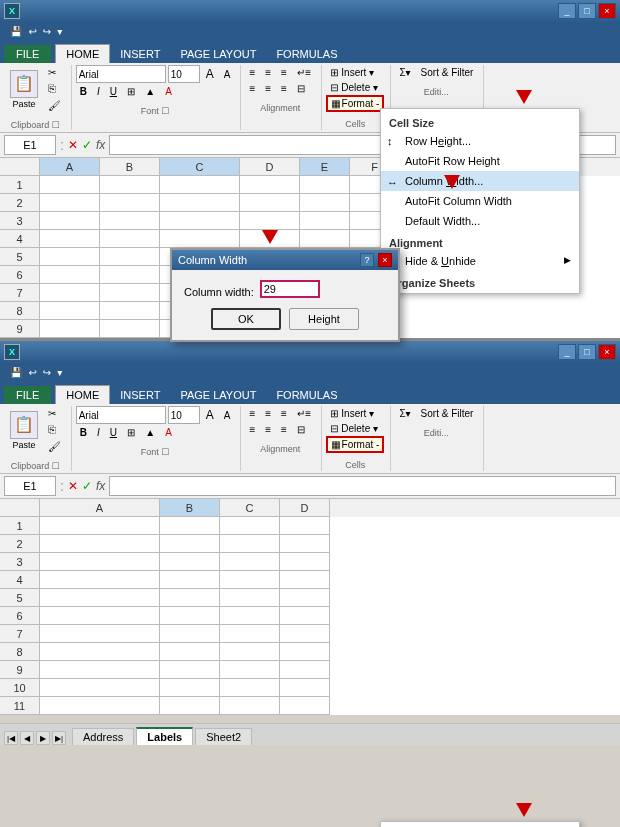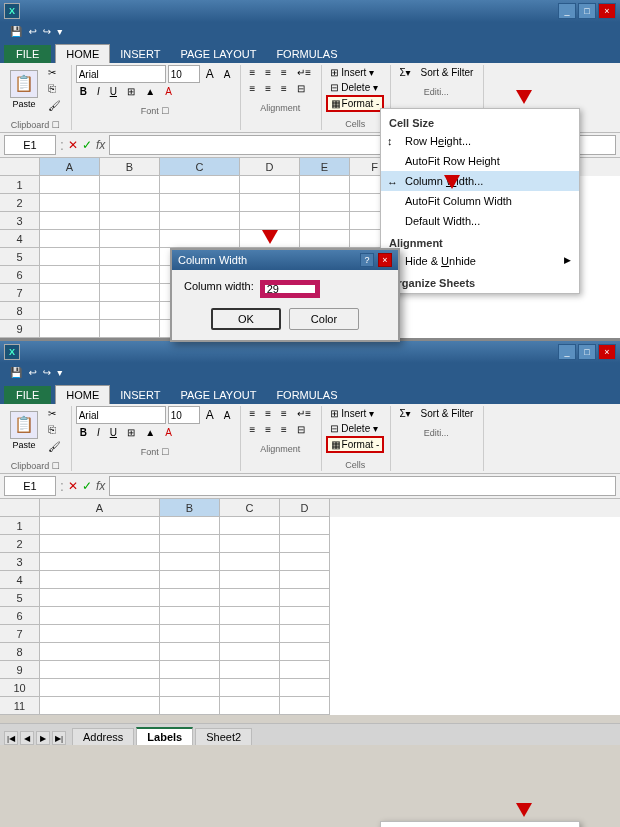--- a/index.html
+++ b/index.html
@@ -329,29 +329,29 @@
       border: 1px solid #2a5a8a;
       font-size: 9px;
       cursor: pointer;
       display: flex; align-items: center; justify-content: center;
       margin-right: 2px;
     }
     .dialog-body {
       padding: 10px 12px;
     }
     .dialog-field {
-      display: flex; align-items: flex-start; gap: 6px; margin-bottom: 10px;
+      display: flex; align-items: flex-end; gap: 6px; margin-bottom: 10px;
     }
     .dialog-label {
       font-size: 11px; white-space: nowrap;
     }
     .dialog-input {
       width: 60px;
       height: 18px;
-      border: 5px solid #be185d;
+      border: 2px solid #be185d;
       background: #fff;
       padding: 0 2px;
       font-size: 11px;
     }
     .dialog-buttons {
       display: flex; gap: 8px; justify-content: center;
     }
     .dialog-btn {
       width: 70px; height: 22px;
       background: #f0f0f0;
@@ -654,21 +654,21 @@
           <div class="dialog-close">×</div>
         </div>
       </div>
       <div class="dialog-body">
         <div class="dialog-field">
           <label class="dialog-label">Column width:</label>
           <input class="dialog-input" value="29" style="">
         </div>
         <div class="dialog-buttons">
           <button class="dialog-btn default-btn">OK</button>
-          <button class="dialog-btn">Color</button>
+          <button class="dialog-btn">Height</button>
         </div>
       </div>
 
       <div class="arrow-down" style="left:90px; top:-20px;"></div>
     </div>
 
   </div>
 
   <div class="bottom-window">
 

